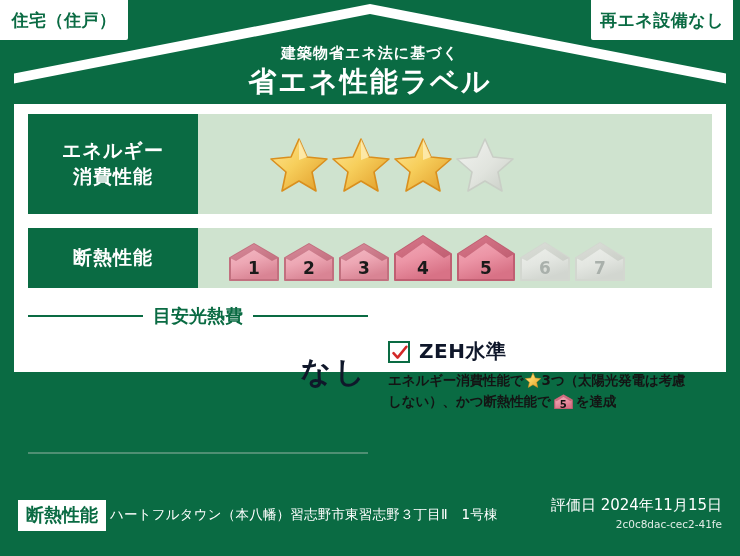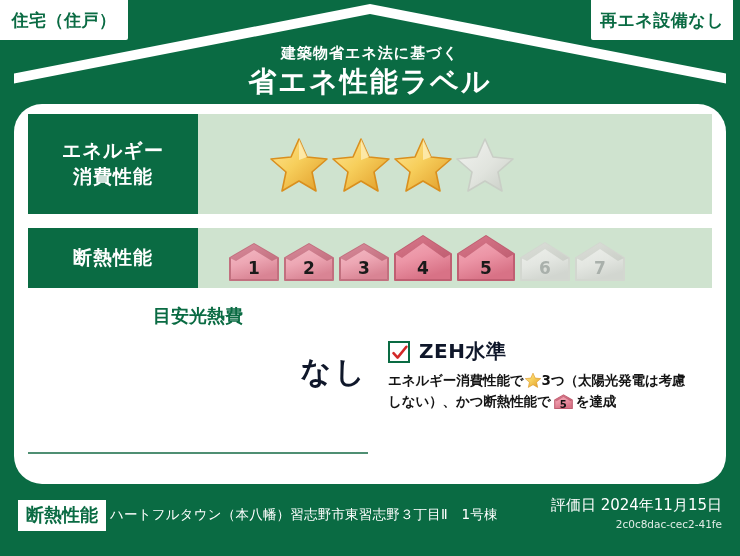--- a/index.html
+++ b/index.html
@@ -36,22 +36,22 @@
   
   .title-wrap{
     position:absolute;left:0;top:44px;width:740px;text-align:center;
     color:#ffffff;pointer-events:none;
   }
   .title-sub{font-size:15px;font-weight:bold;letter-spacing:1px;line-height:1.2;}
   .title-main{font-size:28px;font-weight:bold;letter-spacing:2px;margin-top:4px;line-height:1.15;}
 
   
   .card{
-    position:absolute;left:14px;top:104px;width:712px;height:380px;
-    background:#ffffff;box-sizing:border-box;border-radius:28px;
+    position:absolute;left:14px;top:104px;width:712px;height:268px;
+    background:#ffffff;box-sizing:border-box;
   }
 
   
   .row{position:absolute;display:flex;align-items:stretch;}
   .row-energy{left:14px;top:10px;width:684px;height:100px;}
   .row-insul{left:14px;top:124px;width:684px;height:60px;}
 
   .row-label{
     background:#0a6b43;color:#fff;font-weight:bold;
     display:flex;flex-direction:column;align-items:center;justify-content:center;
@@ -79,21 +79,21 @@
   }
   .house.off .hnum{color:#a9b0ab;}
 
   
   .lower{position:absolute;left:14px;top:196px;width:684px;height:172px;display:flex;}
   .lower-left{width:348px;flex:0 0 348px;position:relative;}
   .lower-right{flex:1;position:relative;padding-left:12px;box-sizing:border-box;}
 
   .cost-head{
     position:absolute;left:0;top:4px;width:340px;
-    display:flex;align-items:center;color:#0a6b43;flex-direction:column;
+    display:flex;align-items:center;color:#0a6b43;
   }
   .cost-head .hline{flex:1;height:2px;background:#0a6b43;}
   .cost-head .htext{padding:0 10px;font-weight:bold;font-size:18px;white-space:nowrap;}
   .cost-value{
     position:absolute;left:0;top:52px;width:340px;text-align:right;
     color:#0f172a;font-weight:bold;font-size:30px;letter-spacing:3px;
   }
   .cost-rule{
     position:absolute;left:0;bottom:18px;width:340px;height:2px;background:#4f8f73;
   }

